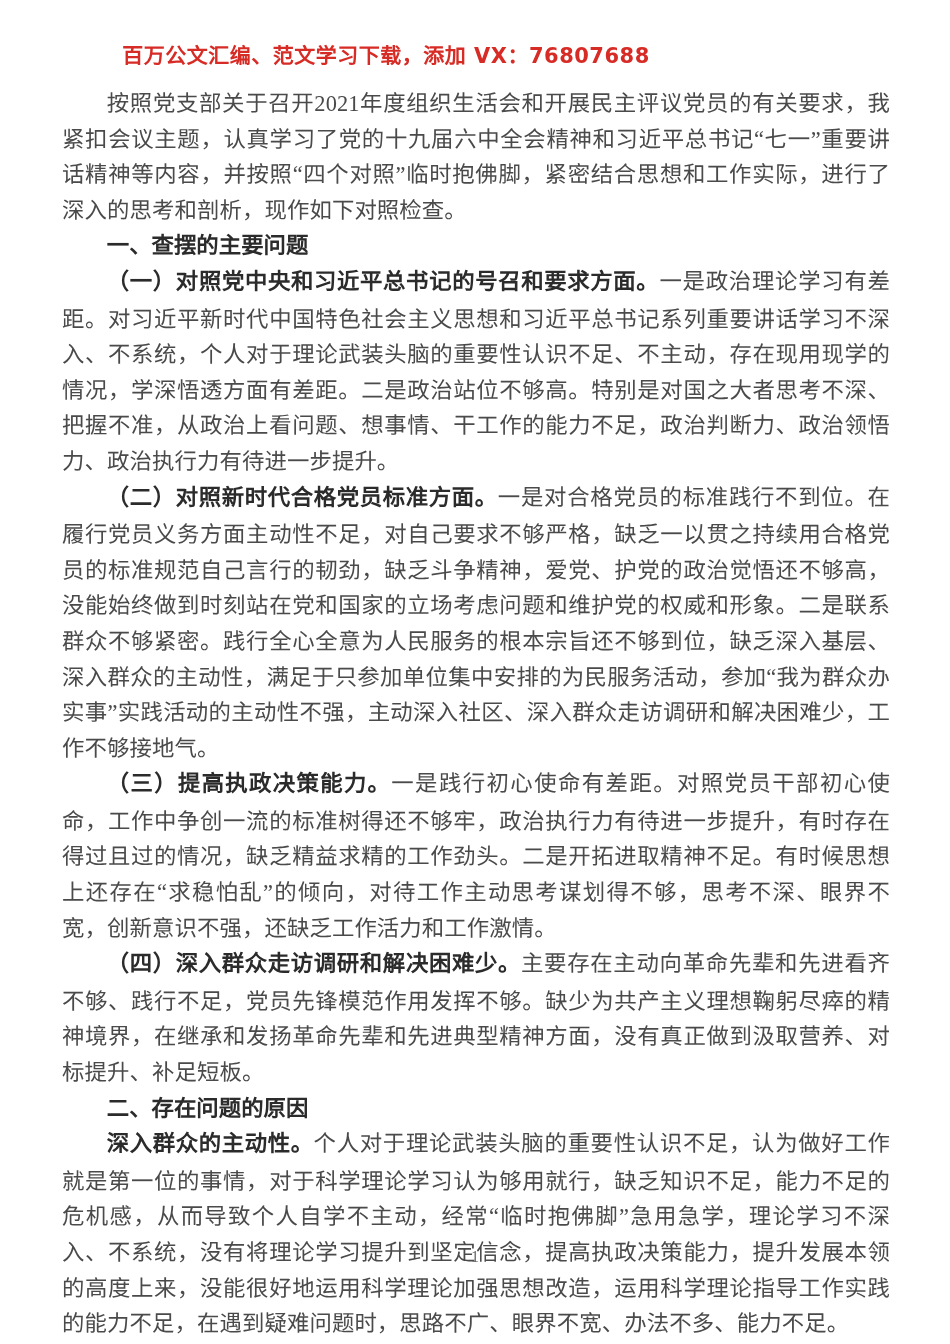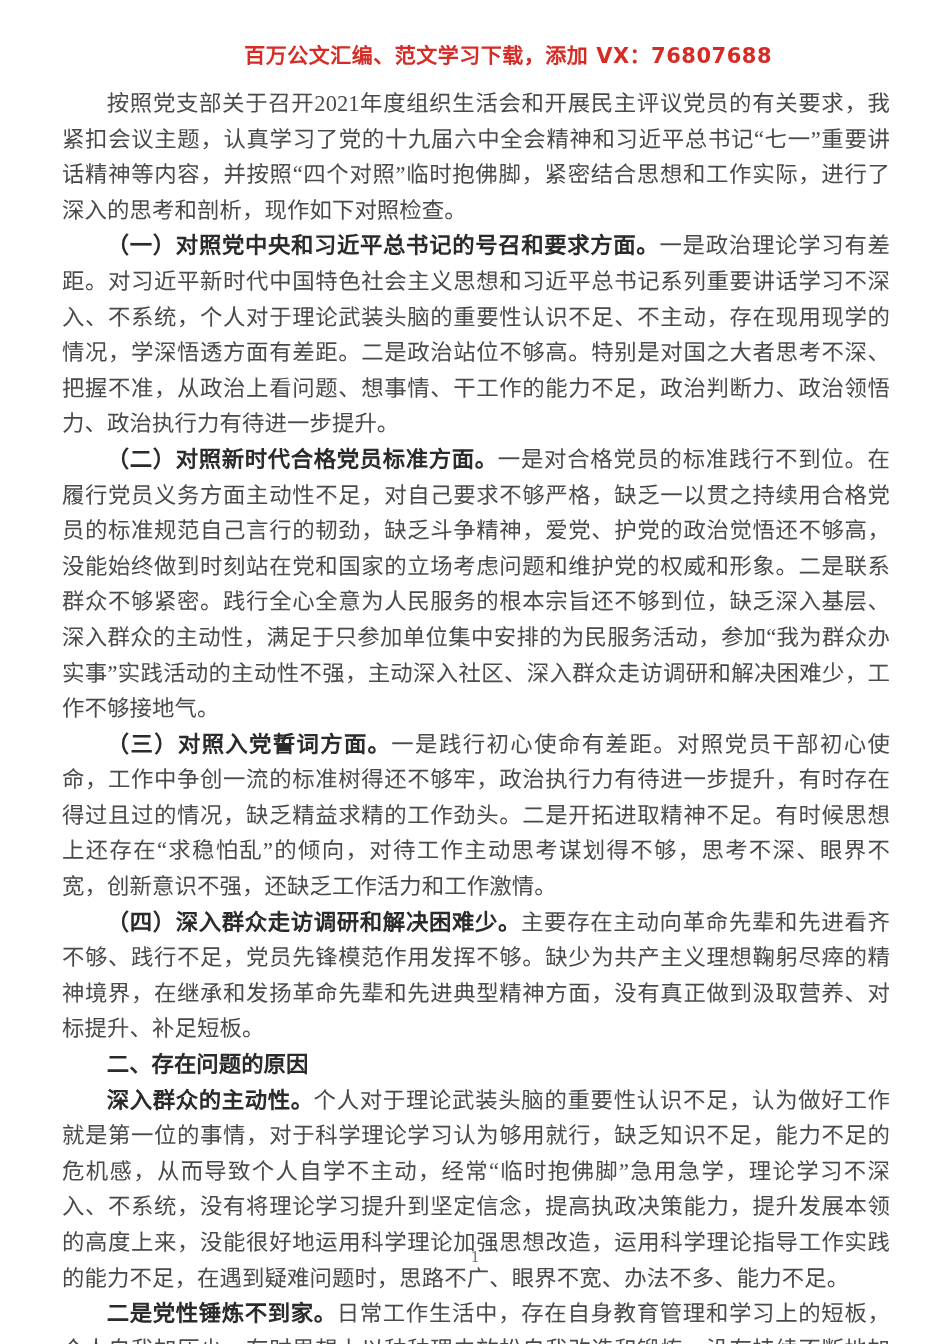--- a/index.html
+++ b/index.html
@@ -24,21 +24,21 @@
     padding: 0;
     background: #ffffff;
   }
 
   
   .promo-banner {
     position: absolute;
     top: 44px;
     left: 0;
     width: 772px;
-    text-align: right;
+    text-align: center;
     font-family: "DejaVu Sans", "Liberation Sans", sans-serif;
     font-size: 21px;
     font-weight: 700;
     letter-spacing: 0.5px;
     color: #d72b25;
     white-space: nowrap;
     line-height: 1.2;
   }
 
   
@@ -58,21 +58,21 @@
     text-align: justify;
     text-justify: inter-ideograph;
     text-indent: 2em;
     letter-spacing: 0.1px;
     font-family: "Liberation Serif", "DejaVu Serif", serif;
   }
 
   p.para .lead {
     font-weight: 700;
     color: #2b2b2b;
-    font-family: Liberation Sans, sans-serif;
+    font-family: Liberation Mono, monospace;
     letter-spacing: 0px;
   }
 
   p.heading {
     margin: 0;
     padding: 0;
     font-size: 22.4px;
     line-height: 35.6px;
     text-indent: 2em;
     font-weight: 700;
@@ -97,26 +97,27 @@
 <body>
 
 <div class="page">
 
   <div class="promo-banner">百万公文汇编、范文学习下载，添加 VX：76807688</div>
 
   <div class="doc-body">
 
     <p class="para">按照党支部关于召开2021年度组织生活会和开展民主评议党员的有关要求，我紧扣会议主题，认真学习了党的十九届六中全会精神和习近平总书记“七一”重要讲话精神等内容，并按照“四个对照”临时抱佛脚，紧密结合思想和工作实际，进行了深入的思考和剖析，现作如下对照检查。</p>
 
+    <p class="heading">一、查摆的主要问题</p>
 
     <p class="para"><span class="lead">（一）对照党中央和习近平总书记的号召和要求方面。</span><span>一是政治理论学习有差距。对习近平新时代中国特色社会主义思想和习近平总书记系列重要讲话学习不深入、不系统，个人对于理论武装头脑的重要性认识不足、不主动，存在现用现学的情况，学深悟透方面有差距。二是政治站位不够高。特别是对国之大者思考不深、把握不准，从政治上看问题、想事情、干工作的能力不足，政治判断力、政治领悟力、政治执行力有待进一步提升。</span></p>
 
     <p class="para"><span class="lead">（二）对照新时代合格党员标准方面。</span><span>一是对合格党员的标准践行不到位。在履行党员义务方面主动性不足，对自己要求不够严格，缺乏一以贯之持续用合格党员的标准规范自己言行的韧劲，缺乏斗争精神，爱党、护党的政治觉悟还不够高，没能始终做到时刻站在党和国家的立场考虑问题和维护党的权威和形象。二是联系群众不够紧密。践行全心全意为人民服务的根本宗旨还不够到位，缺乏深入基层、深入群众的主动性，满足于只参加单位集中安排的为民服务活动，参加“我为群众办实事”实践活动的主动性不强，主动深入社区、深入群众走访调研和解决困难少，工作不够接地气。</span></p>
 
-    <p class="para"><span class="lead">（三）对照入党誓词方面。</span><span>一是践行初心使命有差距。对照党员干部初心使命，工作中争创一流的标准树得还不够牢，政治执行力有待进一步提升，有时存在得过且过的情况，缺乏精益求精的工作劲头。二是开拓进取精神不足。有时候思想上还存在“求稳怕乱”的倾向，对待工作主动思考谋划得不够，思考不深、眼界不宽，创新意识不强，还缺乏工作活力和工作激情。</span></p>
+    <p class="para"><span class="lead">（三）提高执政决策能力。</span><span>一是践行初心使命有差距。对照党员干部初心使命，工作中争创一流的标准树得还不够牢，政治执行力有待进一步提升，有时存在得过且过的情况，缺乏精益求精的工作劲头。二是开拓进取精神不足。有时候思想上还存在“求稳怕乱”的倾向，对待工作主动思考谋划得不够，思考不深、眼界不宽，创新意识不强，还缺乏工作活力和工作激情。</span></p>
 
     <p class="para"><span class="lead">（四）深入群众走访调研和解决困难少。</span><span>主要存在主动向革命先辈和先进看齐不够、践行不足，党员先锋模范作用发挥不够。缺少为共产主义理想鞠躬尽瘁的精神境界，在继承和发扬革命先辈和先进典型精神方面，没有真正做到汲取营养、对标提升、补足短板。</span></p>
 
     <p class="heading">二、存在问题的原因</p>
 
     <p class="para"><span class="lead">深入群众的主动性。</span><span>个人对于理论武装头脑的重要性认识不足，认为做好工作就是第一位的事情，对于科学理论学习认为够用就行，缺乏知识不足，能力不足的危机感，从而导致个人自学不主动，经常“临时抱佛脚”急用急学，理论学习不深入、不系统，没有将理论学习提升到坚定信念，提高执政决策能力，提升发展本领的高度上来，没能很好地运用科学理论加强思想改造，运用科学理论指导工作实践的能力不足，在遇到疑难问题时，思路不广、眼界不宽、办法不多、能力不足。</span></p>
 
     <p class="para"><span class="lead">二是党性锤炼不到家。</span><span>日常工作生活中，存在自身教育管理和学习上的短板，个人自我加压少，有时思想上以种种理由放松自我改造和锻炼，没有持续不断地加强政治理论、道德情操、思想文化和专业知识等学习充电；放松了对党性锻炼的要求，放松了对保持党员先进性和纯洁性的追求，不能通过自我学习、自我锻炼、自我改造达到实现世界观、人生观、价值观高层次追求和提升的目的。</span></p>
 
   </div>

